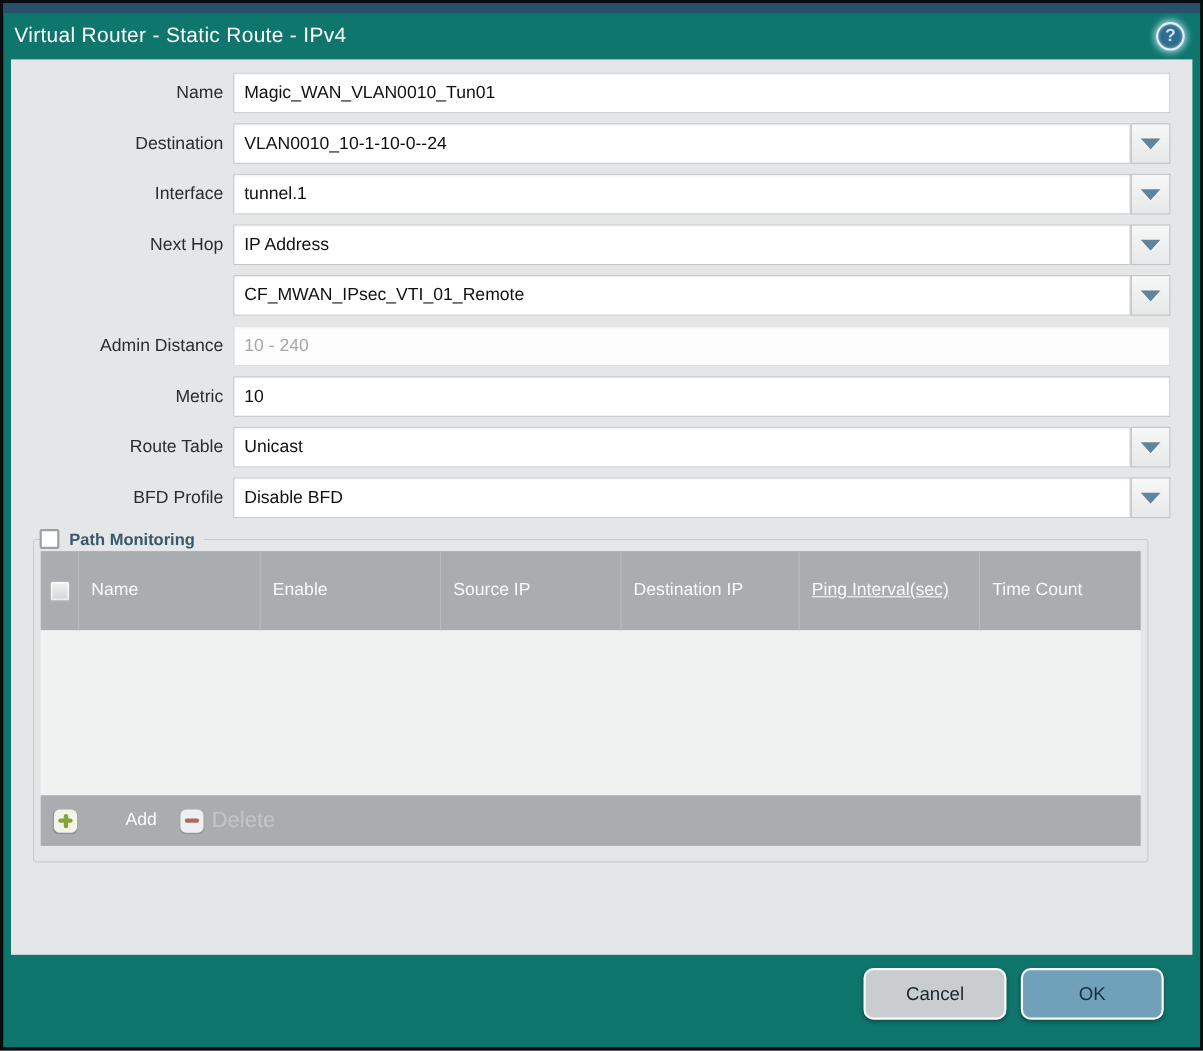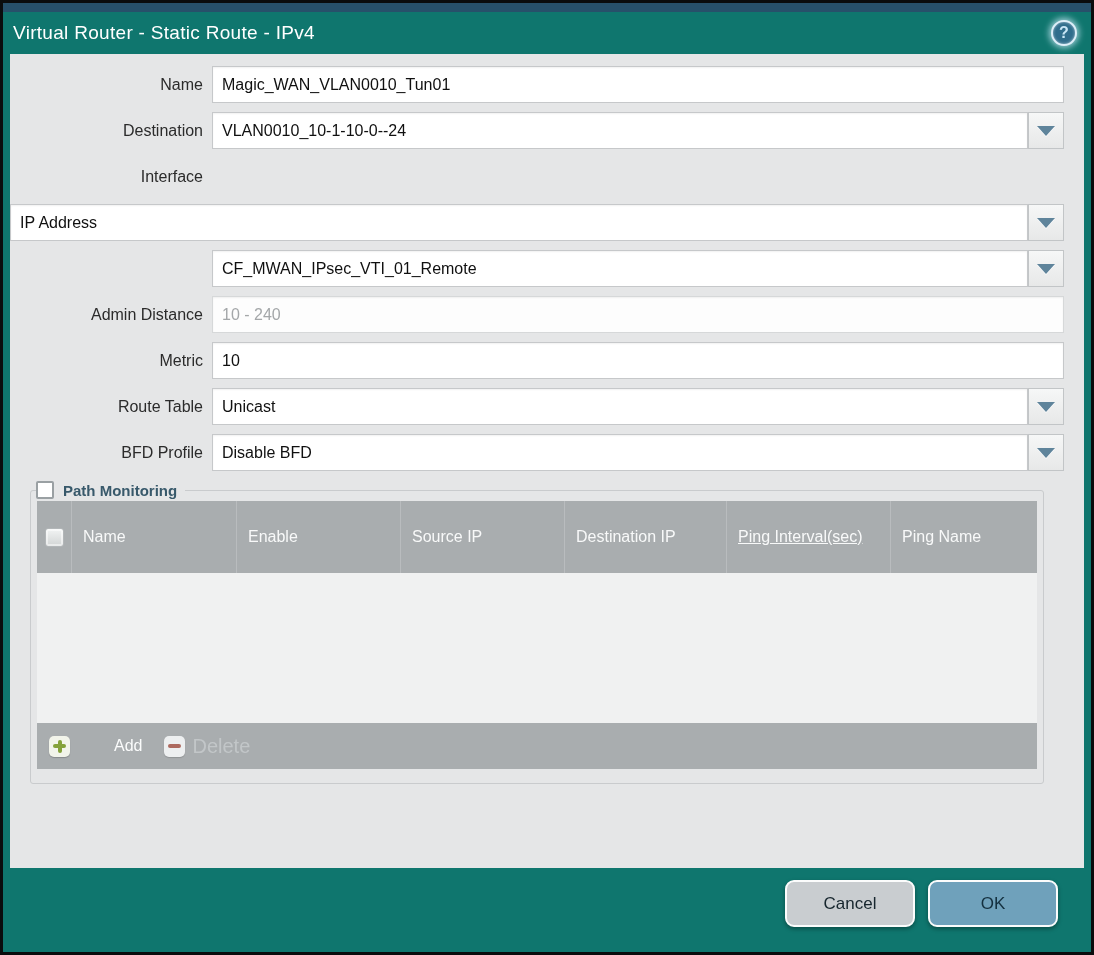--- a/index.html
+++ b/index.html
@@ -144,23 +144,30 @@
         <div class="field">
           <input class="txt" value="VLAN0010_10-1-10-0--24" style="">
           <button class="dd">
               <span class="tri"></span>
             </button>
         </div>
       </div>
 
       <div class="row">
         <span class="lbl">Interface</span>
-      </div>
-
-      <div class="row">
+        <div class="field">
+          <input class="txt" value="tunnel.1" style="">
+          <button class="dd">
+              <span class="tri"></span>
+            </button>
+        </div>
+      </div>
+
+      <div class="row">
+        <span class="lbl">Next Hop</span>
         <div class="field">
           <input class="txt" value="IP Address" style="">
           <button class="dd">
               <span class="tri"></span>
             </button>
         </div>
       </div>
 
       <div class="row">
         <span class="lbl"></span>
@@ -216,21 +223,21 @@
         <div class="tablewrap">
           <div class="thead">
             <div class="th c0">
               <span class="hdr-cb"></span>
             </div>
             <div class="th c1">Name</div>
             <div class="th c2">Enable</div>
             <div class="th c3">Source IP</div>
             <div class="th c4">Destination IP</div>
             <div class="th c5">Ping Interval(sec)</div>
-            <div class="th c6">Ping Name</div>
+            <div class="th c6">Time Count</div>
           </div>
           <div class="tbody"></div>
           <div class="addbar">
             <button class="addbtn">
               <span class="chip plus"></span>
               <span class="add-label">Add</span>
             </button>
             <button class="delbtn">
               <span class="chip minus"></span>
               <span class="del-label">Delete</span>

